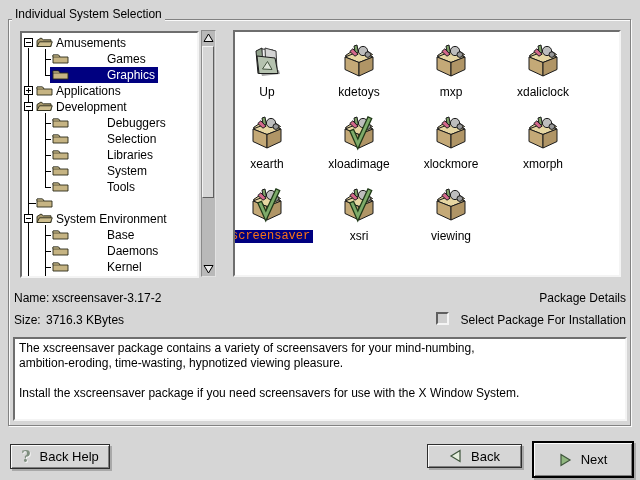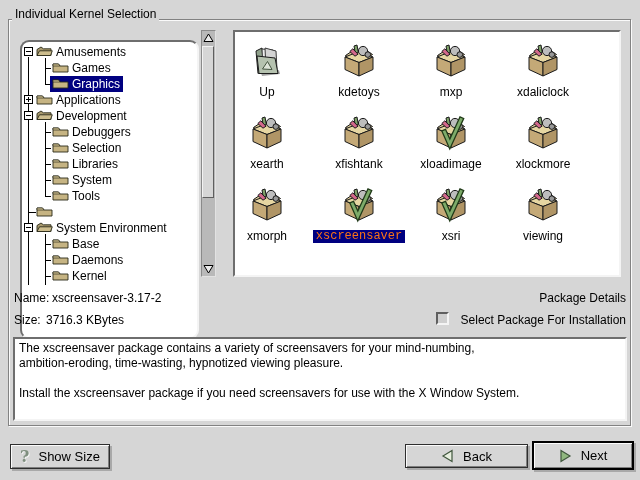--- a/index.html
+++ b/index.html
@@ -8,30 +8,30 @@
 
   
   .gframe{position:absolute;left:8px;top:19px;width:621px;height:405px;
           border:1px solid #828282;box-shadow:1px 1px 0 #fafafa inset,1px 1px 0 #fafafa;}
   .gframe-label{position:absolute;left:12px;top:7px;background:#d6d6d6;padding:0 3px;z-index:5;}
 
   
   .sunken{background:#fff;border:2px solid;border-color:#6e6e6e #f4f4f4 #f4f4f4 #6e6e6e;box-sizing:border-box;}
 
   
-  #tree-panel{position:absolute;left:20px;top:40px;width:179px;height:299px;overflow:hidden;border-radius:9px;}
+  #tree-panel{position:absolute;left:20px;top:31px;width:179px;height:247px;overflow:hidden;}
   #tree-rows{position:absolute;left:0;top:0;right:0;bottom:0;}
   .tline{position:absolute;background:#000;}
   .trow{position:absolute;left:0;width:100%;height:16px;}
   .exp{position:absolute;left:2px;top:3px;width:9px;height:9px;background:#fff;
        border:1px solid #000;box-sizing:border-box;z-index:2;}
   .exp::before{content:'';position:absolute;left:1px;right:1px;top:3px;height:1px;background:#000;}
   .exp.plus::after{content:'';position:absolute;top:1px;bottom:1px;left:3px;width:1px;background:#000;}
   .rowsel{position:absolute;top:0;height:16px;display:flex;align-items:center;padding:0 3px 0 2px;}
-  .d0 .rowsel{left:12px;} .d1 .rowsel{left:28px;}
+  .d0 .rowsel{left:12px;} .d1 .rowsel{left:28px;gap:35px;}
   .rowsel svg{margin-right:3px;flex:none;}
   .tlabel{white-space:nowrap;line-height:16px;}
   .trow.sel .rowsel{background:#000080;}
   .trow.sel .tlabel{color:#fff;}
 
   
   .vscroll{position:absolute;left:201px;top:30px;width:15px;height:247px;background:#b9b9b9;
            border:1px solid;border-color:#8a8a8a #e2e2e2 #e2e2e2 #8a8a8a;box-sizing:border-box;}
   .sb-arrow{position:absolute;left:1px;width:11px;height:10px;}
   .sb-thumb{position:absolute;left:0px;width:12px;background:#d6d6d6;
@@ -60,21 +60,21 @@
   .btn.default{border:2px solid #000;}
   .qmark{font-family:"DejaVu Serif",serif;font-weight:bold;font-size:16px;color:#7e8e7e;
          text-shadow:1px 1px 0 #f2f2f2;line-height:1;}
 </style>
 </head>
 <body>
 
 <div id="screen">
 
   <div class="gframe"></div>
-  <div class="gframe-label">Individual Kernel Selection</div>
+  <div class="gframe-label">Individual System Selection</div>
 
   <div id="tree-panel" class="sunken">
     <div id="tree-rows">
         <div class="tline" style="left: 23px; top: 234px; width: 6px; height: 1px;"></div>
         <div class="tline" style="left: 23px; top: 218px; width: 6px; height: 1px;"></div>
         <div class="tline" style="left: 23px; top: 202px; width: 6px; height: 1px;"></div>
         <div class="tline" style="left: 23px; top: 192px; width: 1px; height: 51px;"></div>
         <div class="tline" style="left: 6px; top: 170px; width: 8px; height: 1px;"></div>
         <div class="tline" style="left: 23px; top: 154px; width: 6px; height: 1px;"></div>
         <div class="tline" style="left: 23px; top: 138px; width: 6px; height: 1px;"></div>
@@ -310,34 +310,20 @@
           <div class="picon"><svg width="36" height="36" viewBox="0 0 36 36">
               <polygon points="4.5,12.5 10.5,8.5 16.5,11.5 10.5,15.5" fill="#ddcb96" stroke="#1a1a1a"></polygon>
               <polygon points="19.5,11.5 25.5,7.5 31.5,11.5 25.5,15.5" fill="#d3bf87" stroke="#1a1a1a"></polygon>
               <polygon points="4,14 18,8.5 32,14 18,19.5" fill="#e6d6a2" stroke="#1a1a1a"></polygon>
               <polygon points="13,3 16,2 17.3,9.5 14.3,10.5" fill="#7fa269" stroke="#1a1a1a"></polygon>
               <circle cx="22" cy="8" r="4.6" fill="#bdbdbd" stroke="#1a1a1a"></circle>
               <circle cx="26.8" cy="11.6" r="2.8" fill="#989898" stroke="#1a1a1a"></circle>
               <polygon points="8.8,8.5 11.8,5.8 17,11.2 14,13.2" fill="#d2688b" stroke="#1a1a1a"></polygon>
               <polygon points="4,14 18,19.5 18,33 4,26.5" fill="#c4a977" stroke="#1a1a1a"></polygon>
               <polygon points="18,19.5 32,14 32,26.5 18,33" fill="#b09566" stroke="#1a1a1a"></polygon>
-            </svg></div>
-          <div class="plabel">xfishtank</div>
-        </div>
-        <div class="pcell">
-          <div class="picon"><svg width="36" height="36" viewBox="0 0 36 36">
-              <polygon points="4.5,12.5 10.5,8.5 16.5,11.5 10.5,15.5" fill="#ddcb96" stroke="#1a1a1a"></polygon>
-              <polygon points="19.5,11.5 25.5,7.5 31.5,11.5 25.5,15.5" fill="#d3bf87" stroke="#1a1a1a"></polygon>
-              <polygon points="4,14 18,8.5 32,14 18,19.5" fill="#e6d6a2" stroke="#1a1a1a"></polygon>
-              <polygon points="13,3 16,2 17.3,9.5 14.3,10.5" fill="#7fa269" stroke="#1a1a1a"></polygon>
-              <circle cx="22" cy="8" r="4.6" fill="#bdbdbd" stroke="#1a1a1a"></circle>
-              <circle cx="26.8" cy="11.6" r="2.8" fill="#989898" stroke="#1a1a1a"></circle>
-              <polygon points="8.8,8.5 11.8,5.8 17,11.2 14,13.2" fill="#d2688b" stroke="#1a1a1a"></polygon>
-              <polygon points="4,14 18,19.5 18,33 4,26.5" fill="#c4a977" stroke="#1a1a1a"></polygon>
-              <polygon points="18,19.5 32,14 32,26.5 18,33" fill="#b09566" stroke="#1a1a1a"></polygon>
               <path d="M11.5 17 L16.8 29 L28 4.5" fill="none" stroke="#203a18" stroke-width="5.4" stroke-linecap="square"></path>
               <path d="M11.5 17 L16.8 29 L28 4.5" fill="none" stroke="#7dab6a" stroke-width="2.8" stroke-linecap="square"></path>
             </svg></div>
           <div class="plabel">xloadimage</div>
         </div>
         <div class="pcell">
           <div class="picon"><svg width="36" height="36" viewBox="0 0 36 36">
               <polygon points="4.5,12.5 10.5,8.5 16.5,11.5 10.5,15.5" fill="#ddcb96" stroke="#1a1a1a"></polygon>
               <polygon points="19.5,11.5 25.5,7.5 31.5,11.5 25.5,15.5" fill="#d3bf87" stroke="#1a1a1a"></polygon>
               <polygon points="4,14 18,8.5 32,14 18,19.5" fill="#e6d6a2" stroke="#1a1a1a"></polygon>
@@ -421,27 +407,27 @@
   <span class="cbx" style="left:436px;top:312px;"></span>
   <div class="meta-label" style="right:14px;top:313px;">Select Package For Installation</div>
 
   <div id="desc-box" class="sunken">The xscreensaver package contains a variety of screensavers for your mind-numbing,
 ambition-eroding, time-wasting, hypnotized viewing pleasure.
 
 Install the xscreensaver package if you need screensavers for use with the X Window System.</div>
 
   <div class="btn" style="left:10px;top:444px;width:100px;height:25px;">
     <span class="qmark">?</span>
-    <span>Show Size</span>
-  </div>
-  <div class="btn" style="left:405px;top:444px;width:123px;height:24px;">
+    <span>Back Help</span>
+  </div>
+  <div class="btn" style="left:427px;top:444px;width:95px;height:24px;">
     <svg width="13" height="14" viewBox="0 0 13 14">
         <polygon points="11,1.5 2,7 11,12.5" fill="#e7efdf" stroke="#3f553c" stroke-width="1.2"></polygon>
       </svg>
     <span>Back</span>
   </div>
-  <div class="btn default" style="left:532px;top:441px;width:102px;height:29px;">
+  <div class="btn default" style="left:532px;top:441px;width:102px;height:37px;">
     <svg width="13" height="14" viewBox="0 0 13 14">
         <polygon points="2,1.5 11,7 2,12.5" fill="#90b77f" stroke="#3f553c" stroke-width="1.2"></polygon>
       </svg>
     <span>Next</span>
   </div>
 </div>
 
 </body></html>

